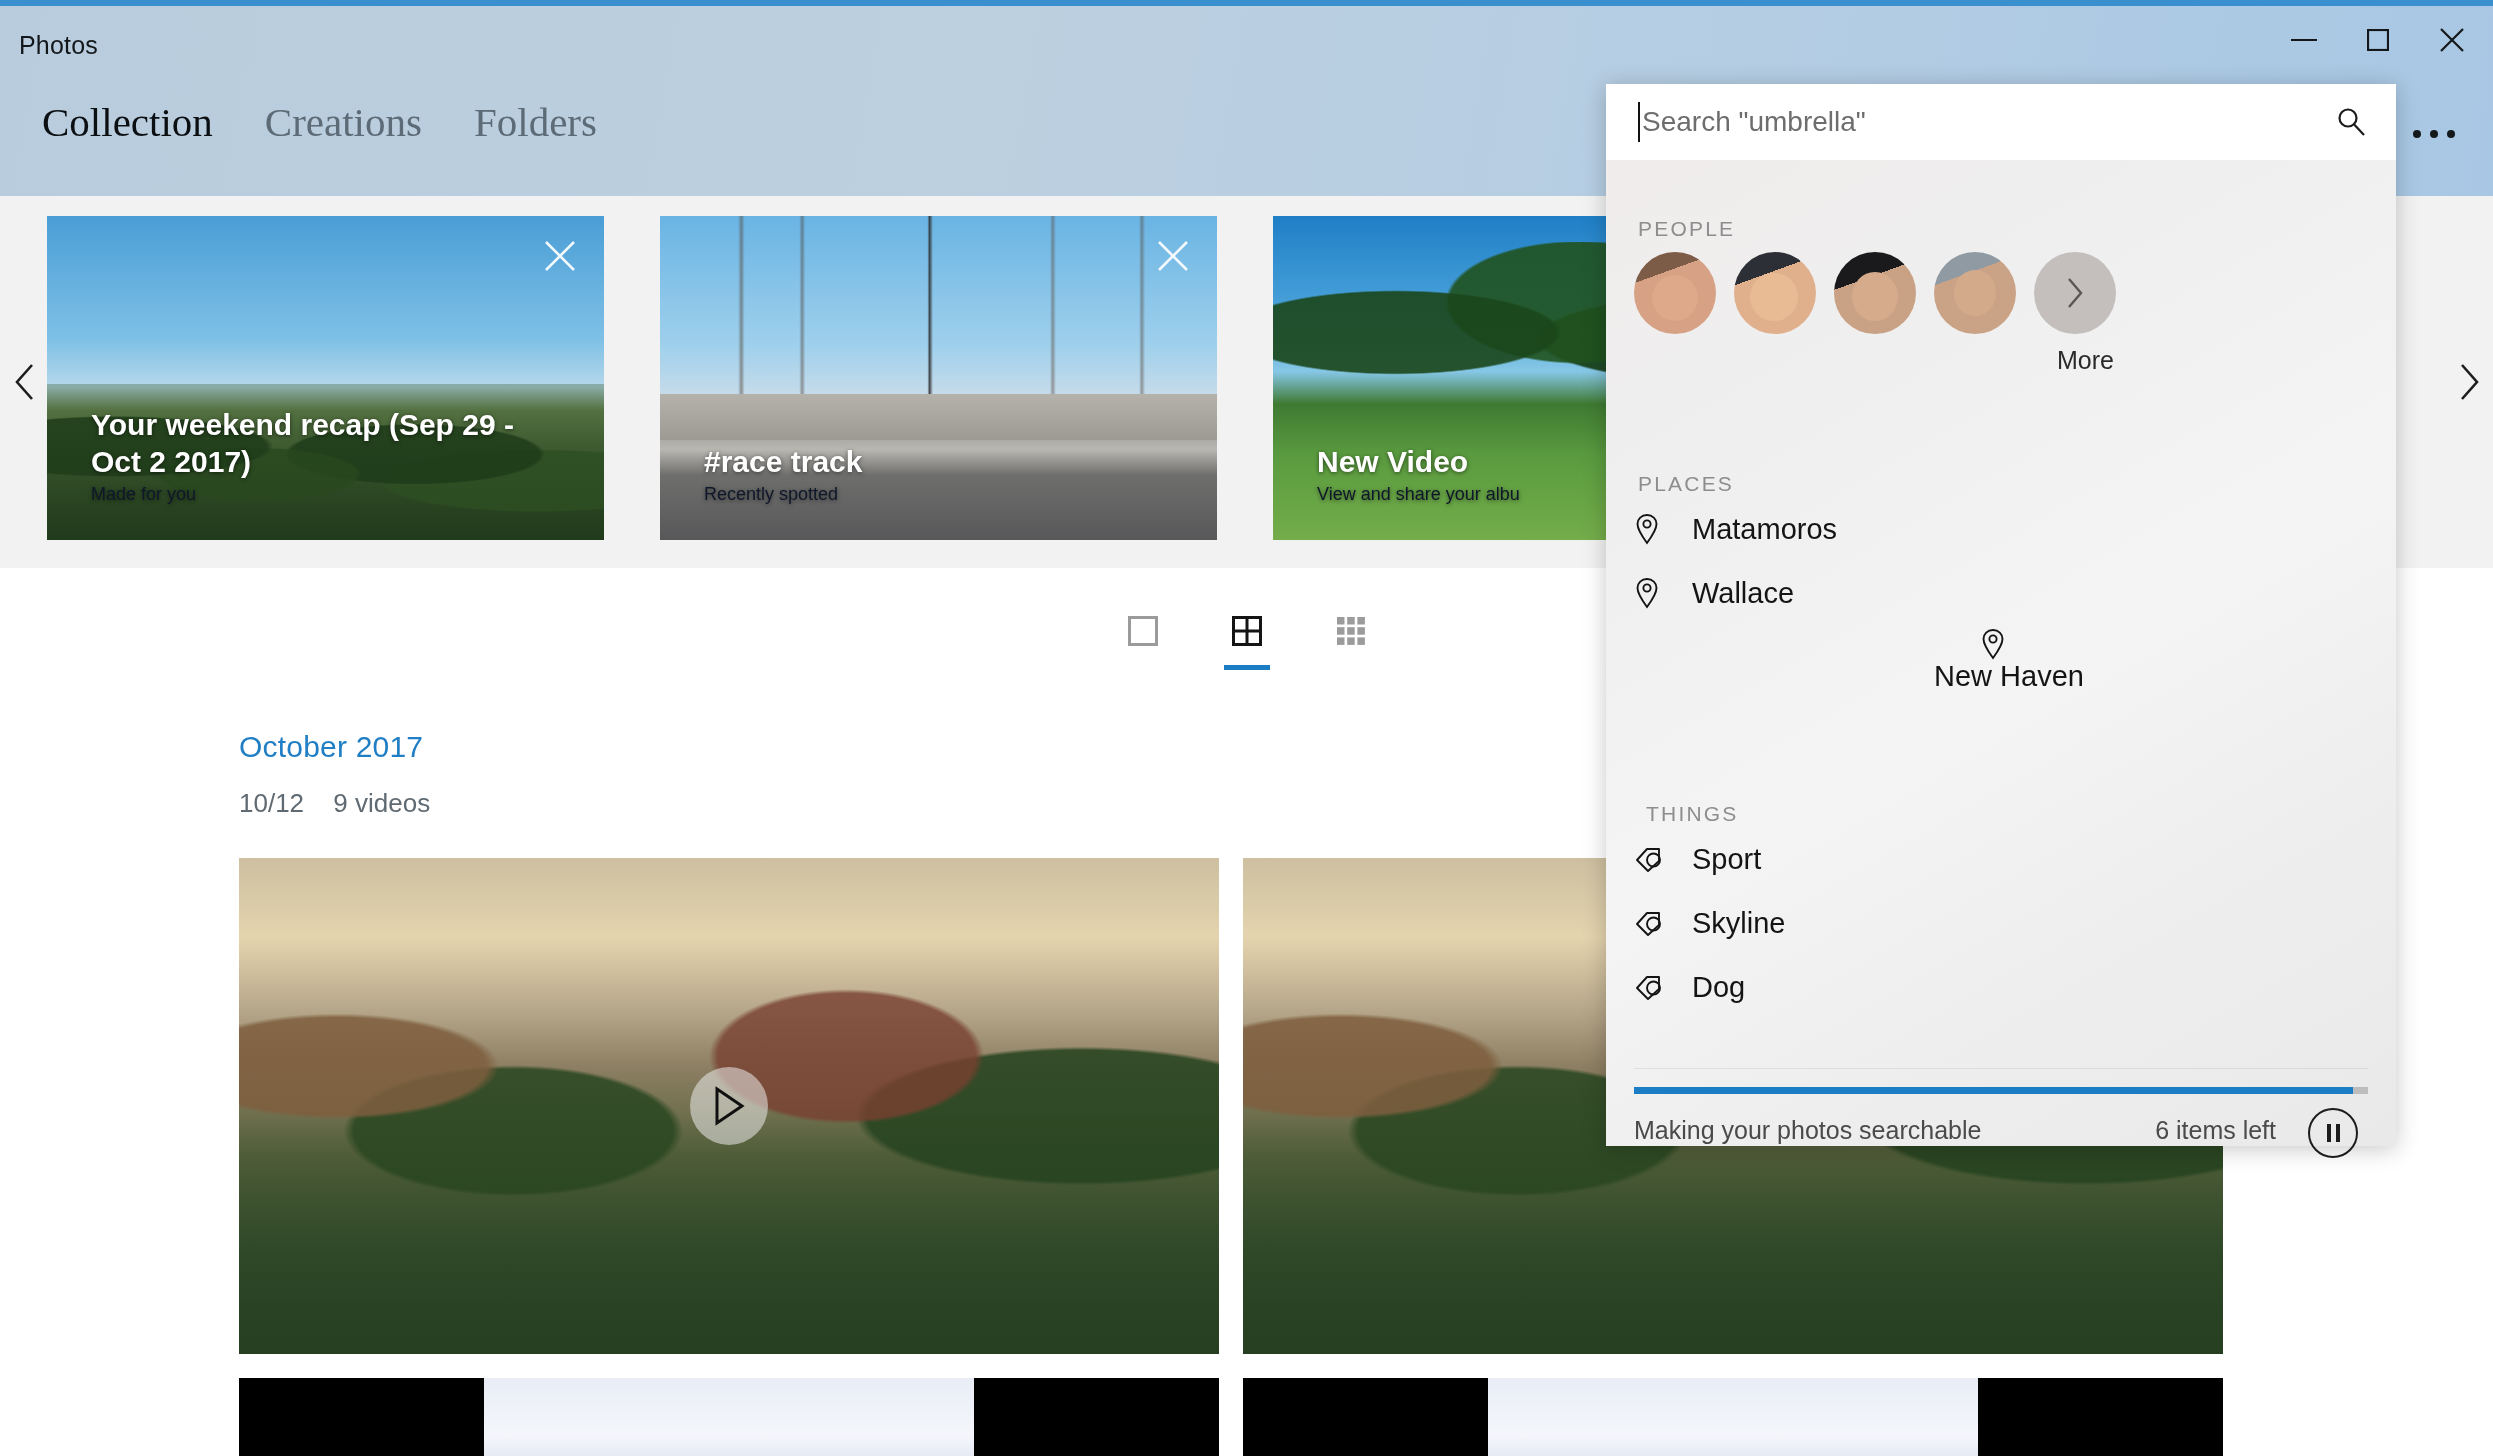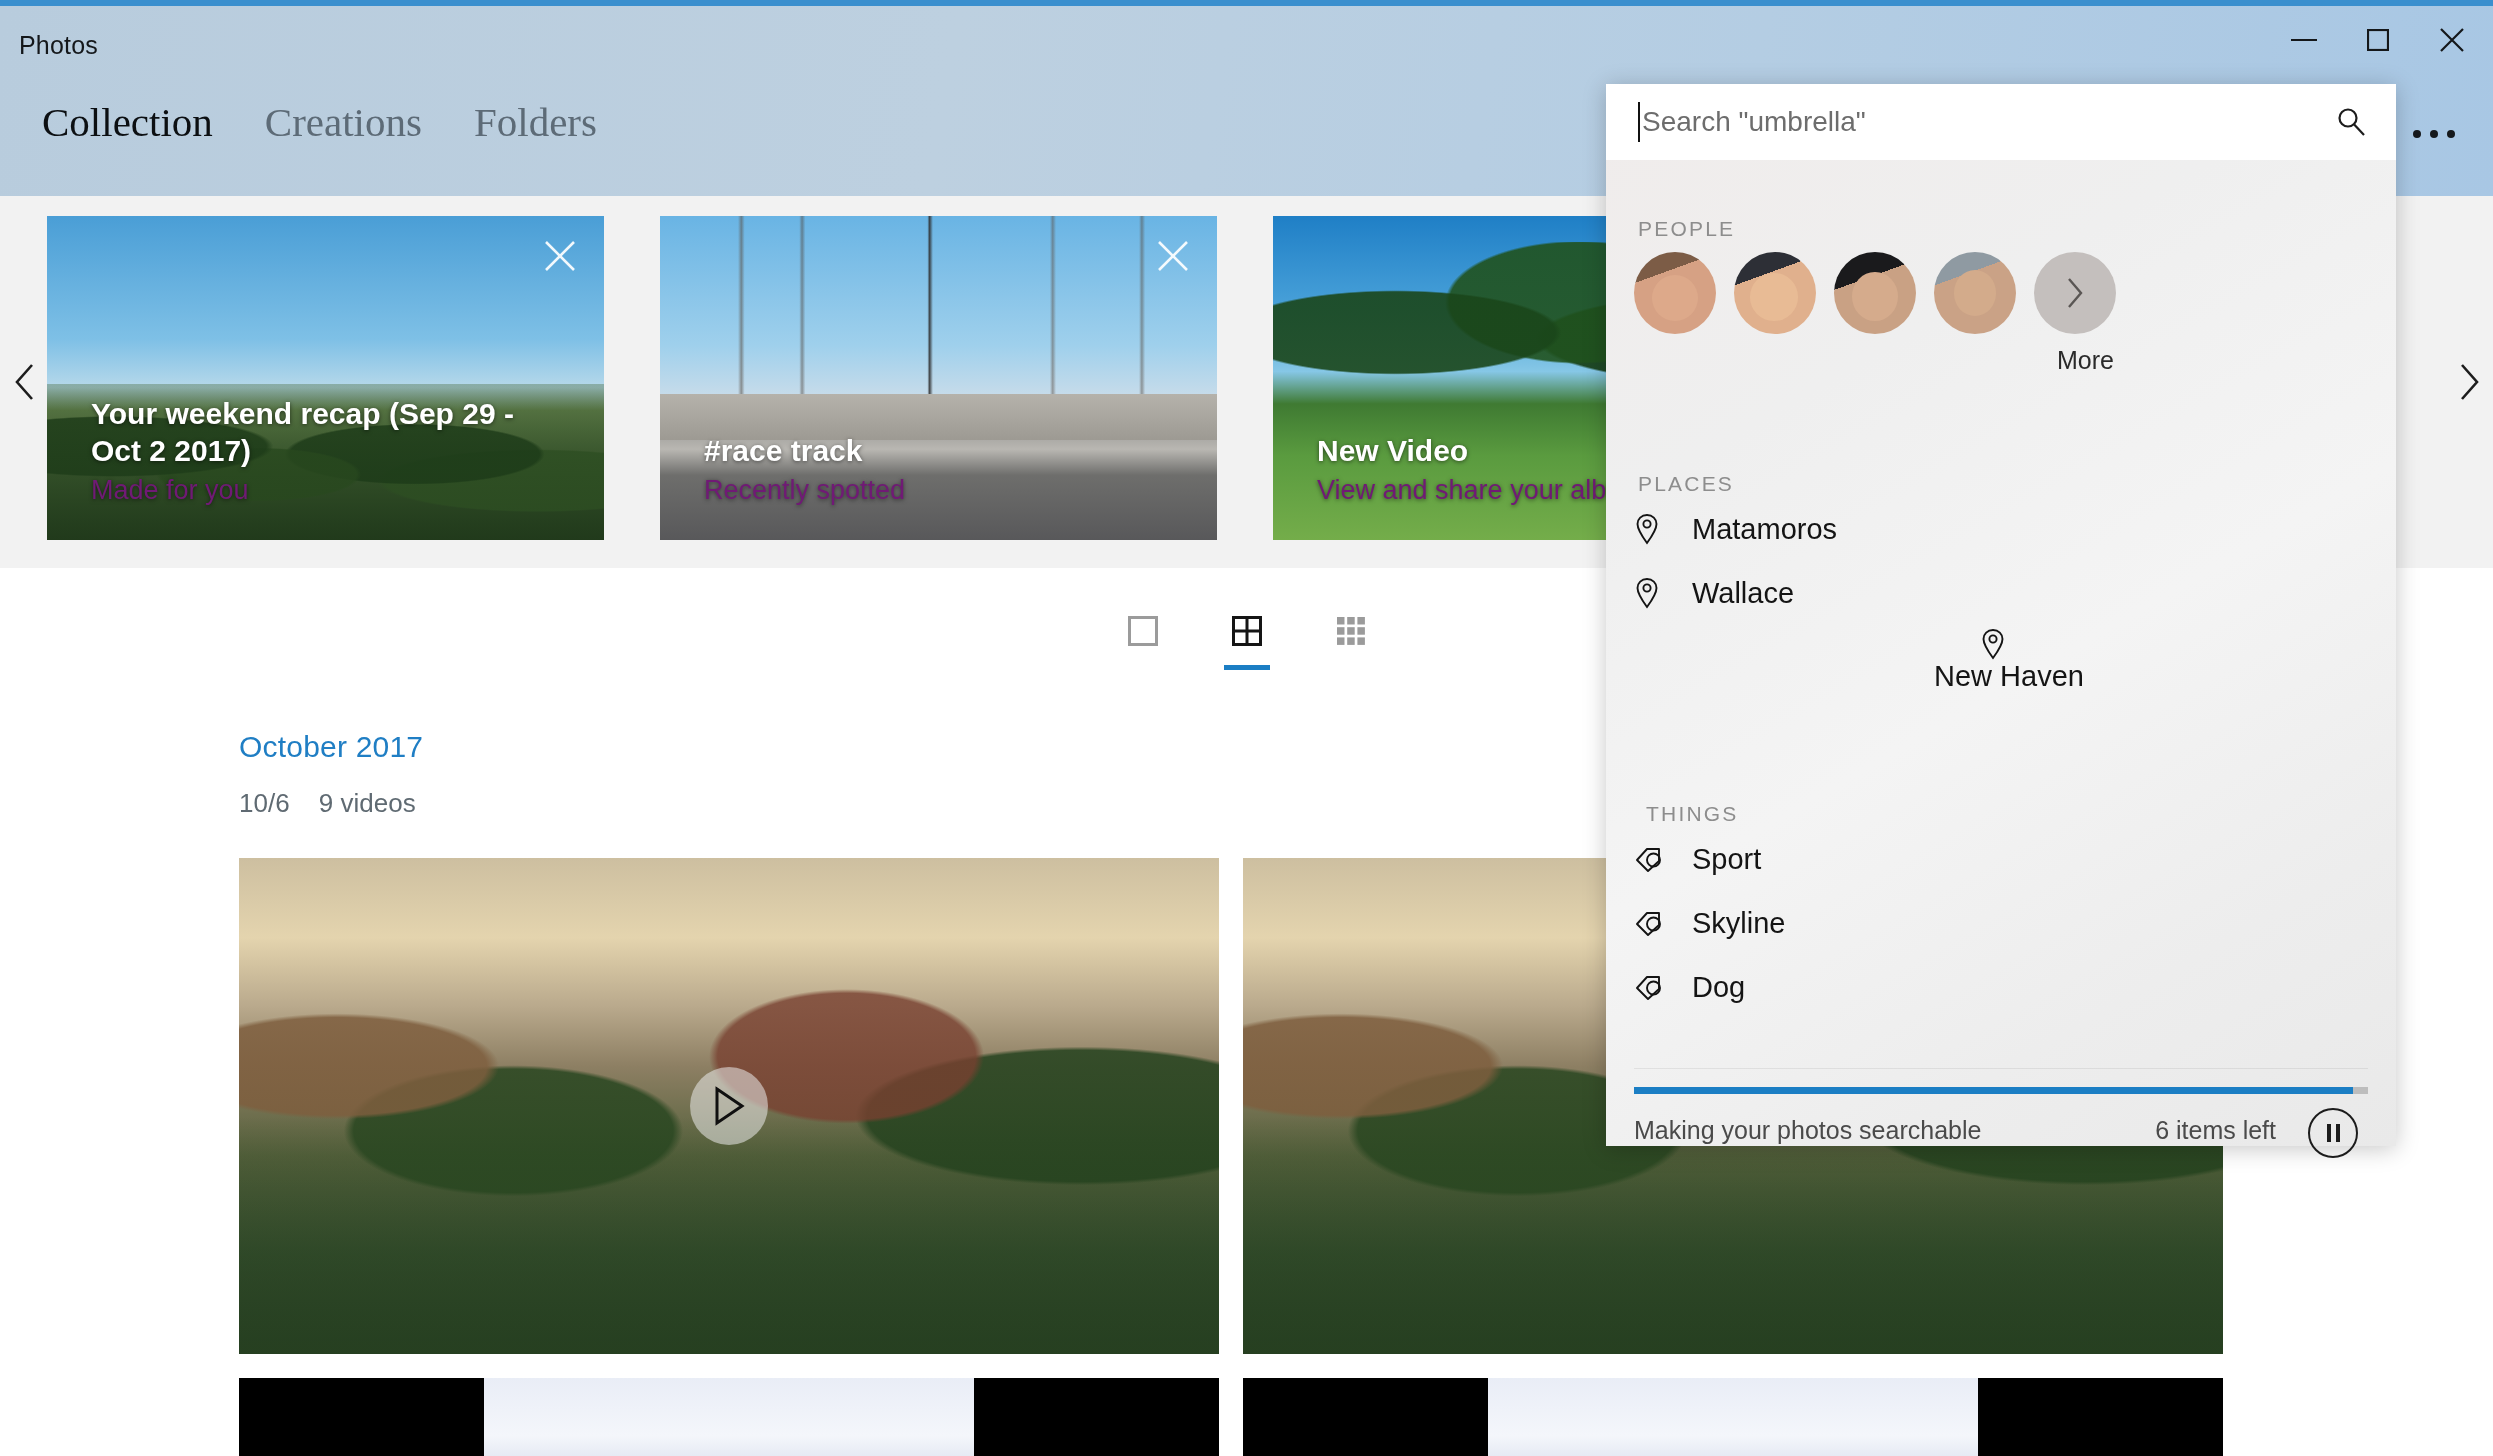--- a/index.html
+++ b/index.html
@@ -57,21 +57,21 @@
   .card-img{position:absolute;inset:0;}
   .card-x{
     position:absolute;right:24px;top:20px;width:40px;height:40px;z-index:3;cursor:default;
   }
   .card-text{position:absolute;left:44px;right:36px;bottom:34px;z-index:3;}
   .card-title{
     font-size:30px;font-weight:bold;color:#fff;line-height:1.22;
     text-shadow:0 1px 4px rgba(0,0,0,.55);
   }
   .card-sub{
-    font-size:27px;color:#701a75;margin-top:4px;line-height:1.2;
+    font-size:18px;color:#0f172a;margin-top:4px;line-height:1.2;
     text-shadow:0 1px 4px rgba(0,0,0,.55);
   }
 
   
   .art1{background:linear-gradient(180deg,#4a9ed6 0%,#7ec0e6 38%,#b6d8ea 53%,#6e8a55 60%,#4d6b3c 78%,#3b5730 100%);}
   .art1::after{
     content:"";position:absolute;left:0;right:0;bottom:0;height:48%;
     background:
       radial-gradient(ellipse at 12% 40%,rgba(30,60,25,.85) 0 22%,transparent 23%),
       radial-gradient(ellipse at 38% 58%,rgba(40,72,30,.8) 0 20%,transparent 21%),
@@ -328,21 +328,21 @@
           <rect x="21.4" y="11.2" width="7.5" height="7.5" fill="#9b9b9b"></rect>
         <rect x="1" y="21.4" width="7.5" height="7.5" fill="#9b9b9b"></rect>
           <rect x="11.2" y="21.4" width="7.5" height="7.5" fill="#9b9b9b"></rect>
           <rect x="21.4" y="21.4" width="7.5" height="7.5" fill="#9b9b9b"></rect>
       </svg>
     </div>
   </div>
 
   <div class="month">October 2017</div>
   <div class="monthmeta">
-    <span>10/6</span>
+    <span>10/12</span>
     <span>9 videos</span>
   </div>
 
   <div class="grid">
     <div class="thumb">
       <div class="thumb-art vid1"></div>
       <div class="play">
         <svg width="36" height="40" viewBox="0 0 36 40">
             <path d="M6 3 L31 20 L6 37 Z" fill="none" stroke="#101010" stroke-width="3"></path>
           </svg>

